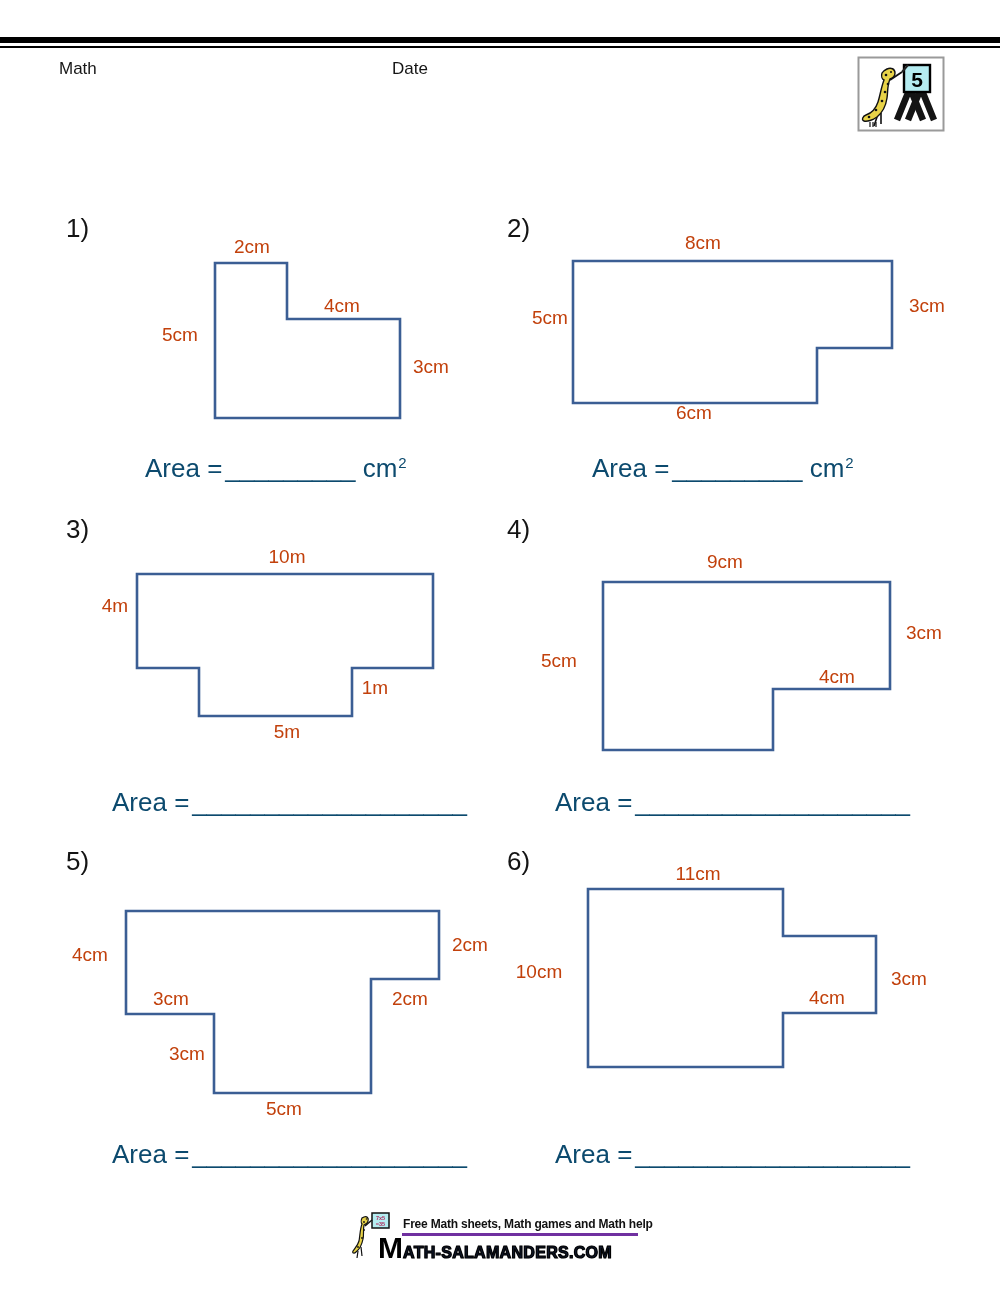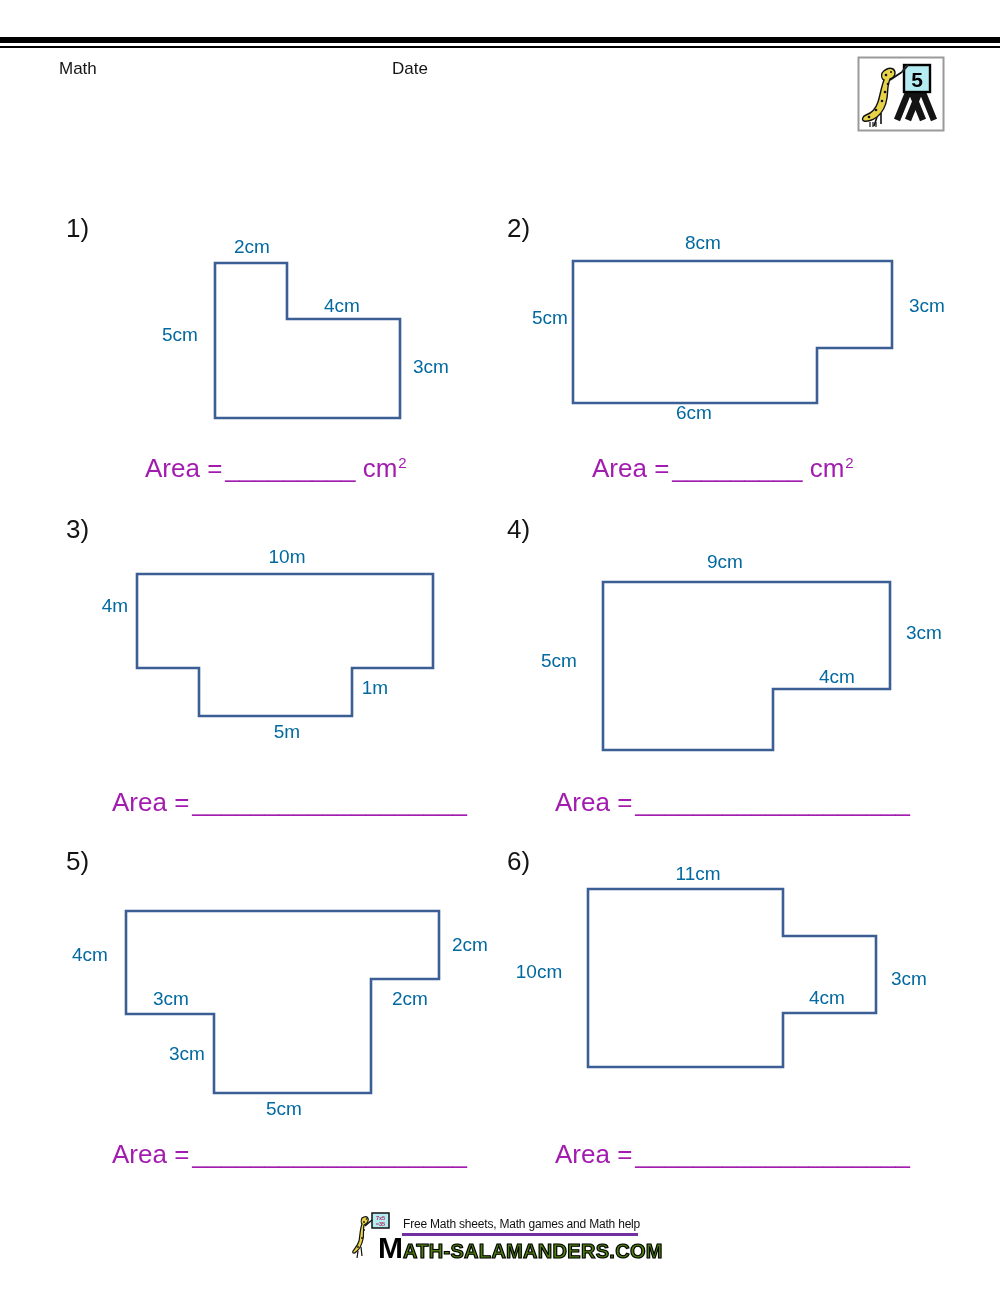--- a/index.html
+++ b/index.html
@@ -19,32 +19,32 @@
   }
   .instruction {
     position:absolute; left:0; top:171px; width:1000px; text-align:center;
     font-size:27px; font-style:italic; font-weight:500; color:#151515;
   }
   #shapes-svg { position:absolute; left:0; top:0; width:1000px; height:1294px; }
   .shape-poly { fill:#ffffff; stroke:#3b5e94; stroke-width:2.6; stroke-linejoin:miter; }
   .problem-number { position:absolute; font-size:26px; line-height:1.15; }
   .dim-label {
     position:absolute; transform:translate(-50%,-50%); font-size:19px;
-    line-height:1; white-space:nowrap; color:#0369a1;
+    line-height:1; white-space:nowrap; color:#c2410c;
   }
-  .area-row { position:absolute; font-size:26px; line-height:1.15; white-space:nowrap; color:#a21caf;text-align:right; }
+  .area-row { position:absolute; font-size:26px; line-height:1.15; white-space:nowrap; color:#0c4a6e;text-align:right; }
   .area-row .blank { margin-left:3px; letter-spacing:0; }
   .area-row sup { font-size:15px; vertical-align:9px; margin-left:1px; }
   
   .footer-logo { position:absolute; left:351px; top:1211px; }
-  .footer-tagline { position:absolute; left:403px; top:1217px; font-size:12px; font-weight:400; letter-spacing:-0.2px; color:#111; }
+  .footer-tagline { position:absolute; left:403px; top:1217px; font-size:12px; font-weight:700; letter-spacing:-0.2px; color:#111; }
   .footer-rule { position:absolute; left:402px; top:1233px; width:236px; height:3px; background:#7030a0; }
   .footer-site { position:absolute; left:378px; top:1231px; white-space:nowrap; }
   .site-m { font-size:30px; font-weight:700; color:#000; }
-  .site-rest { font-size:20px; font-weight:700; color:#4d7c0f; letter-spacing:0.3px;
+  .site-rest { font-size:16px; font-weight:700; color:#0f172a; letter-spacing:0.3px;
                -webkit-text-stroke:1.1px #000; text-shadow:0 0 1px #000; }
 </style>
 </head>
 <body>
 
 <div class="page">
 
   <div class="rule-thick"></div>
   <div class="rule-thin"></div>
 

